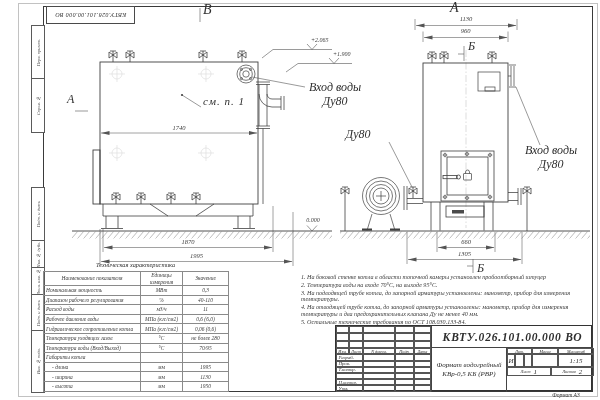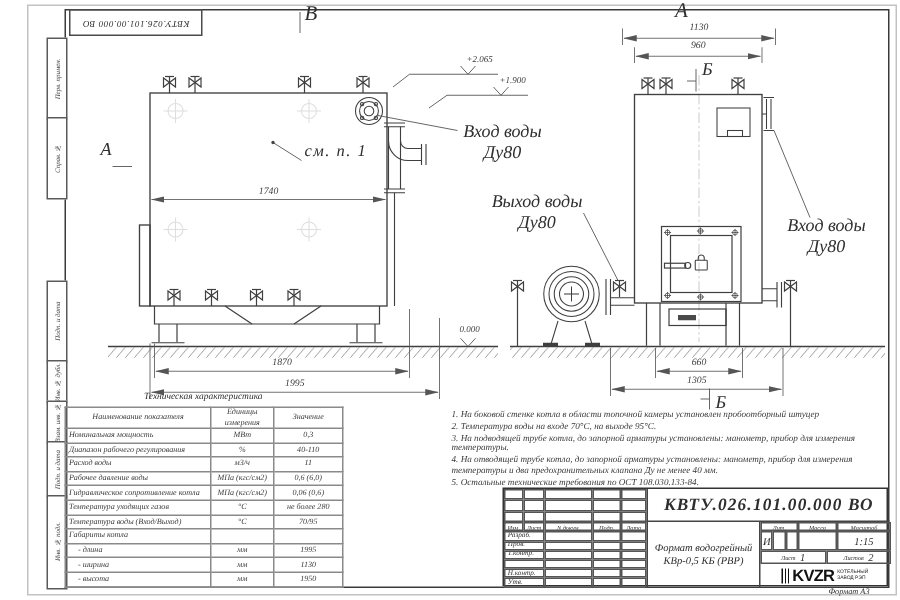--- a/index.html
+++ b/index.html
@@ -275,21 +275,20 @@
   <div class="abs dtxt dim ctr" style="left:103px;top:239px;width:170px;">1870</div>
   <div class="abs dtxt dim ctr" style="left:100px;top:253px;width:193px;">1995</div>
   <div class="abs dtxt elev" style="left:311px;top:37px;">+2.065</div>
   <div class="abs dtxt elev" style="left:333px;top:51px;">+1.900</div>
   <div class="abs dtxt elev ctr" style="left:302px;top:217px;width:22px;">0.000</div>
   <div class="abs pipe-lbl dtxt" style="left:300px;top:81px;width:70px;white-space:normal;">
     <div>Вход воды</div>
     <div>Ду80</div>
   </div>
   <div class="abs pipe-lbl dtxt" style="left:322px;top:128px;width:72px;white-space:normal;">
-    <div>Выход воды</div>
     <div>Ду80</div>
   </div>
   <div class="abs dtxt view-lbl" style="left:450px;top:1px;">А</div>
   <div class="abs dtxt dim ctr" style="left:415px;top:15.5px;width:102px;">1130</div>
   <div class="abs dtxt dim ctr" style="left:423px;top:28px;width:85px;">960</div>
   <div class="abs dtxt" style="left:468px;top:40px;font-size:12px;">Б</div>
   <div class="abs dtxt" style="left:477px;top:262px;font-size:12px;">Б</div>
   <div class="abs pipe-lbl dtxt" style="left:517px;top:144px;width:68px;white-space:normal;">
     <div>Вход воды</div>
     <div>Ду80</div>
@@ -464,25 +463,17 @@
       <div class="tr-row" style="height:9px;">
         <div class="cell" style="width:43.5px;gap:3px;">
             <span>Лист</span>
             <span class="big">1</span>
           </div>
         <div class="cell" style="width:43.5px;gap:3px;">
             <span>Листов</span>
             <span class="big">2</span>
           </div>
       </div>
-      <div id="logo-row">
-        <div id="logo-stripes"></div>
-        <div id="logo-text">KVZR</div>
-        <div id="logo-caption">
-          <div>КОТЕЛЬНЫЙ</div>
-          <div>ЗАВОД РЭП</div>
-        </div>
-      </div>
     </div>
   </div>
 
   <div class="abs" id="format-note">Формат  А3</div>
 </div>
 
 </body></html>

